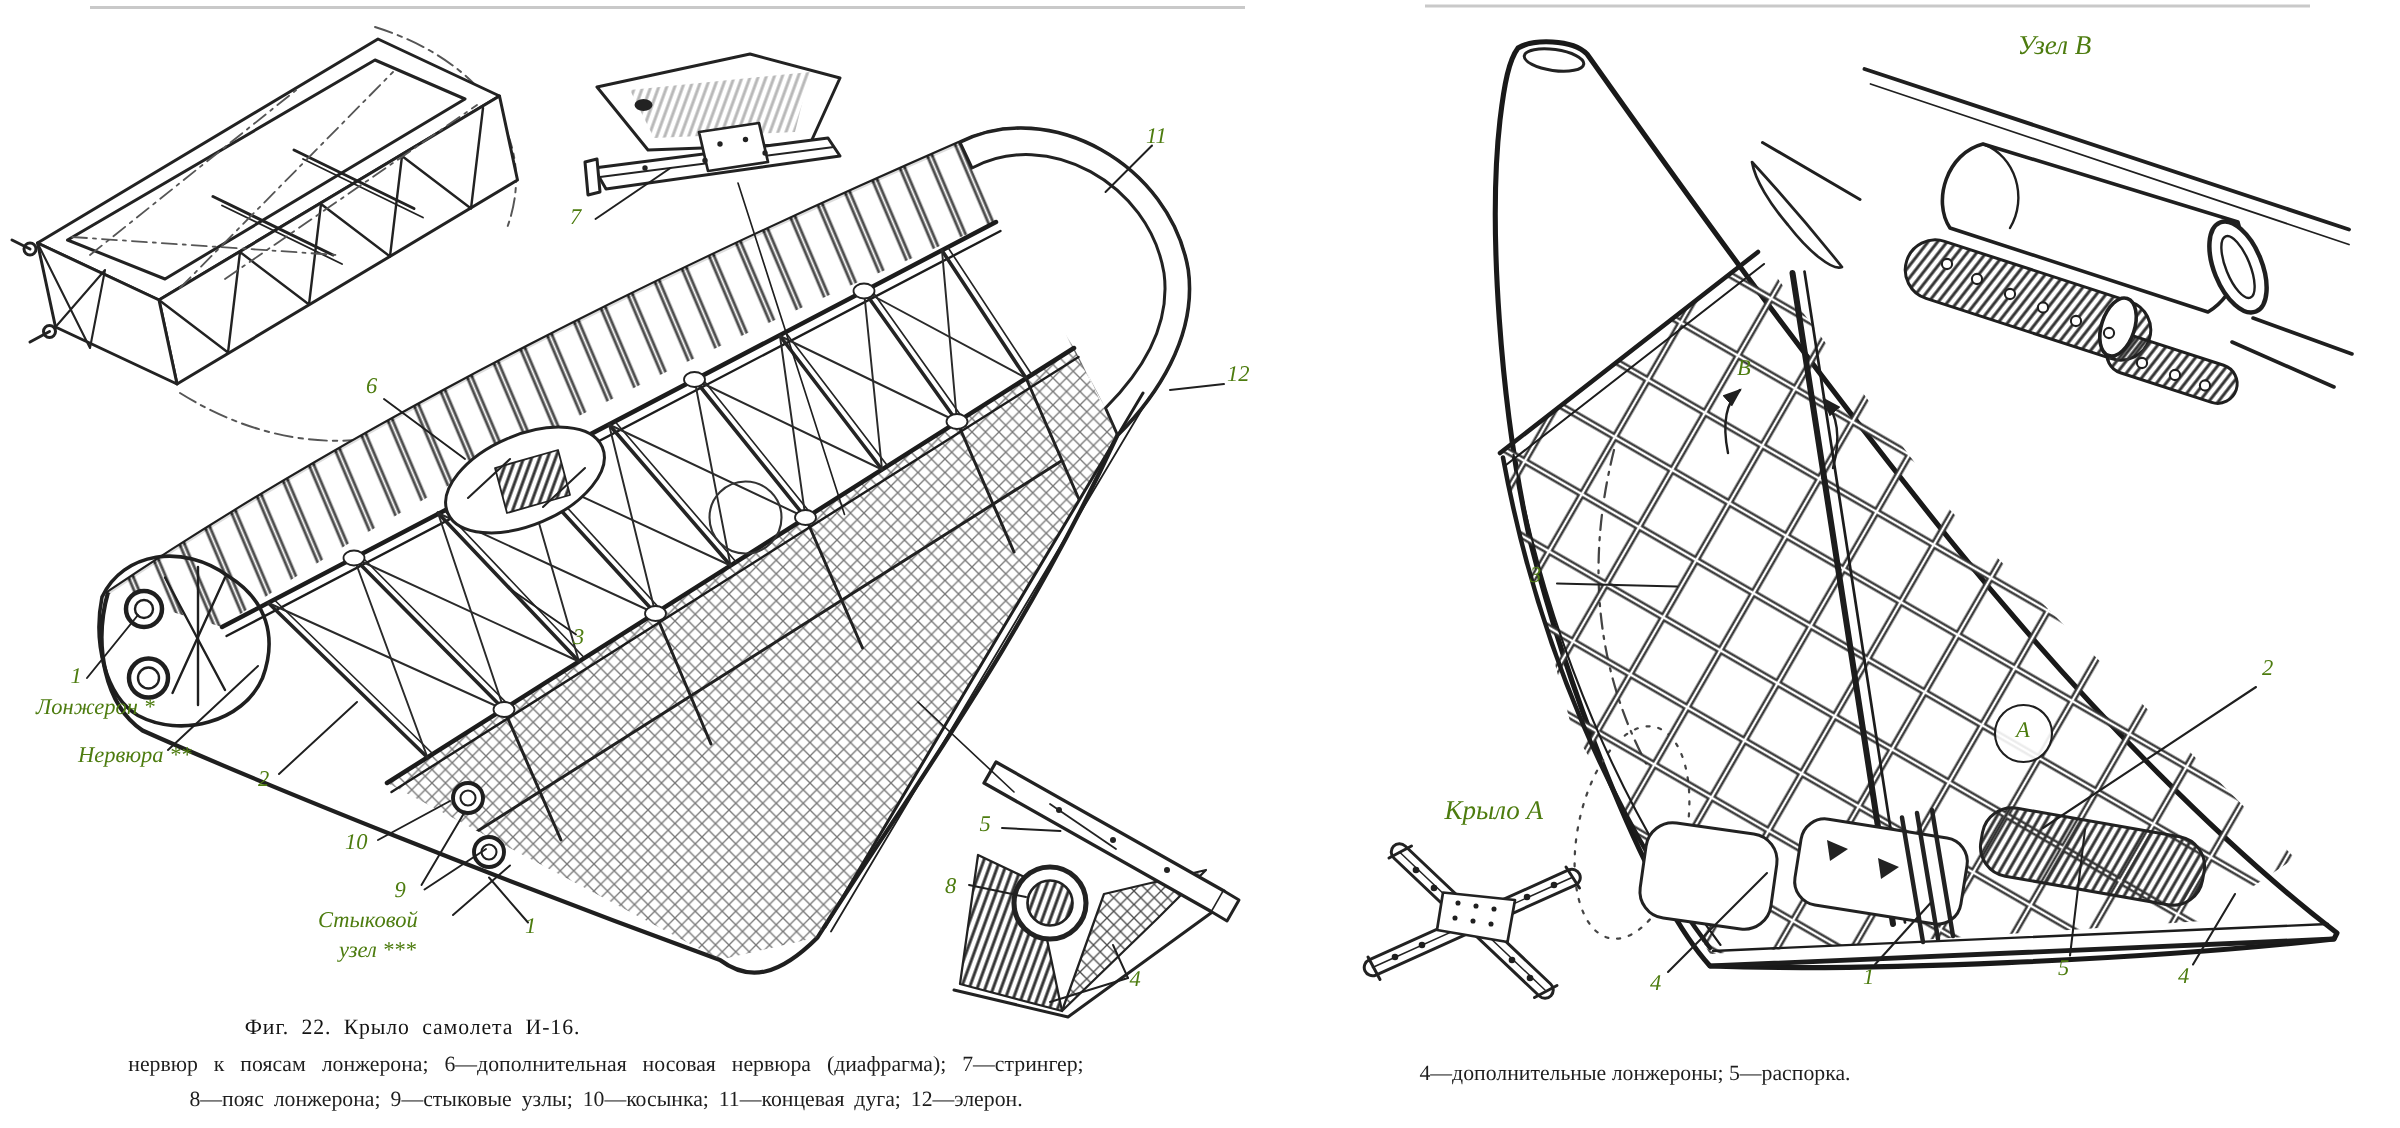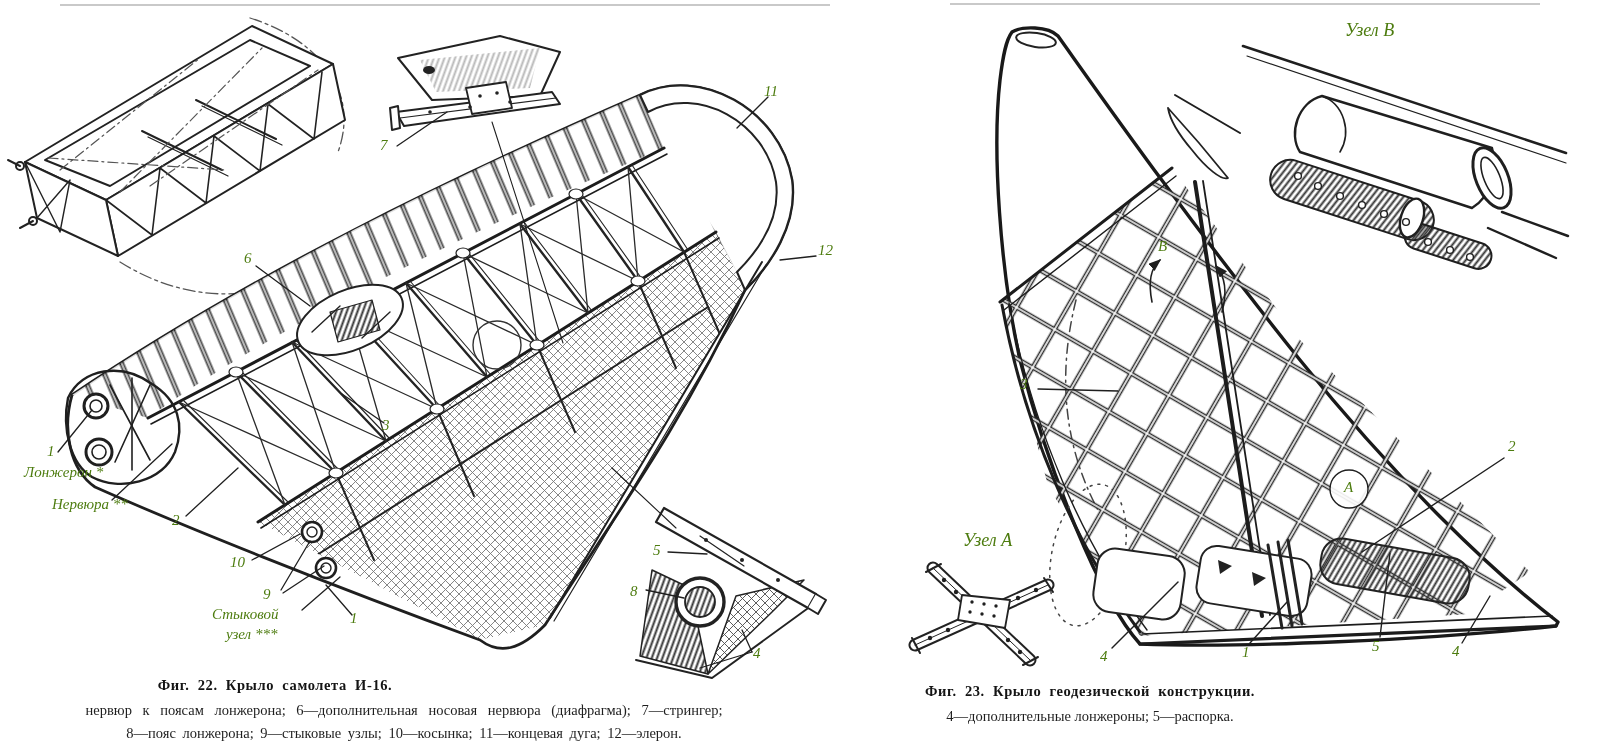--- a/index.html
+++ b/index.html
@@ -1,21 +1,21 @@
 <!DOCTYPE html>
 <html><head>
 <meta charset="utf-8">
 <style>
   html,body{margin:0;padding:0;background:#ffffff;}
   .page{position:relative;width:1600px;height:752px;background:#ffffff;overflow:hidden;
         font-family:"Liberation Serif","DejaVu Serif",serif;}
   svg{position:absolute;left:0;top:0;}
   .lbl{position:absolute;font:italic 15px "Liberation Serif","DejaVu Serif",serif;color:#4d7c0f;white-space:nowrap;}
   .lbl.big{font-size:18px;}
-  .cap{position:absolute;text-align:center;font-weight:bold;font-size:14.5px;color:#141414;
+  .cap{position:absolute;text-align:center;font-weight:normal;font-size:14.5px;color:#141414;
        letter-spacing:.6px;word-spacing:4px;white-space:nowrap;}
   .legend{position:absolute;text-align:center;font-size:14.5px;color:#1e1e1e;line-height:23px;}
   .legend div{white-space:nowrap;}
   .legend.l22 div:nth-child(1){word-spacing:7px;}
   .legend.l22 div:nth-child(2){word-spacing:3px;}
   .legend.l22 div:nth-child(3){word-spacing:5px;}
 </style>
 </head>
 <body>
 
@@ -370,34 +370,33 @@
 <span class="lbl" style="left:212px;top:606px">Стыковой</span>
 <span class="lbl" style="left:226px;top:626px">узел ***</span>
 <span class="lbl" style="left:350px;top:610px">1</span>
 <span class="lbl" style="left:764px;top:83px">11</span>
 <span class="lbl" style="left:818px;top:242px">12</span>
 <span class="lbl" style="left:653px;top:542px">5</span>
 <span class="lbl" style="left:630px;top:583px">8</span>
 <span class="lbl" style="left:753px;top:645px">4</span>
 
 <span class="lbl big" style="left:1345px;top:20px">Узел В</span>
-<span class="lbl big" style="left:963px;top:530px">Узел А</span>
+<span class="lbl big" style="left:963px;top:530px">Крыло А</span>
 <span class="lbl" style="left:1158px;top:238px">В</span>
 <span class="lbl" style="left:1020px;top:376px">3</span>
 <span class="lbl" style="left:1508px;top:438px">2</span>
 <span class="lbl" style="left:1344px;top:479px">А</span>
 <span class="lbl" style="left:1100px;top:648px">4</span>
 <span class="lbl" style="left:1242px;top:644px">1</span>
 <span class="lbl" style="left:1372px;top:638px">5</span>
 <span class="lbl" style="left:1452px;top:643px">4</span>
 
 <div class="cap" style="left:0px;top:677px;width:550px">Фиг. 22. Крыло самолета И-16.</div>
 <div class="legend l22" style="left:8px;top:699px;width:792px">
   <div>нервюр к поясам лонжерона; 6—дополнительная носовая нервюра (диафрагма); 7—стрингер;</div>
   <div>8—пояс лонжерона; 9—стыковые узлы; 10—косынка; 11—концевая дуга; 12—элерон.</div>
 </div>
 
-<div class="cap" style="left:870px;top:683px;width:440px">Фиг. 23. Крыло геодезической конструкции.</div>
 <div class="legend" style="left:850px;top:705px;width:480px">
   <div>4—дополнительные лонжероны; 5—распорка.</div>
 </div>
 
 </div>
 
 </body></html>

